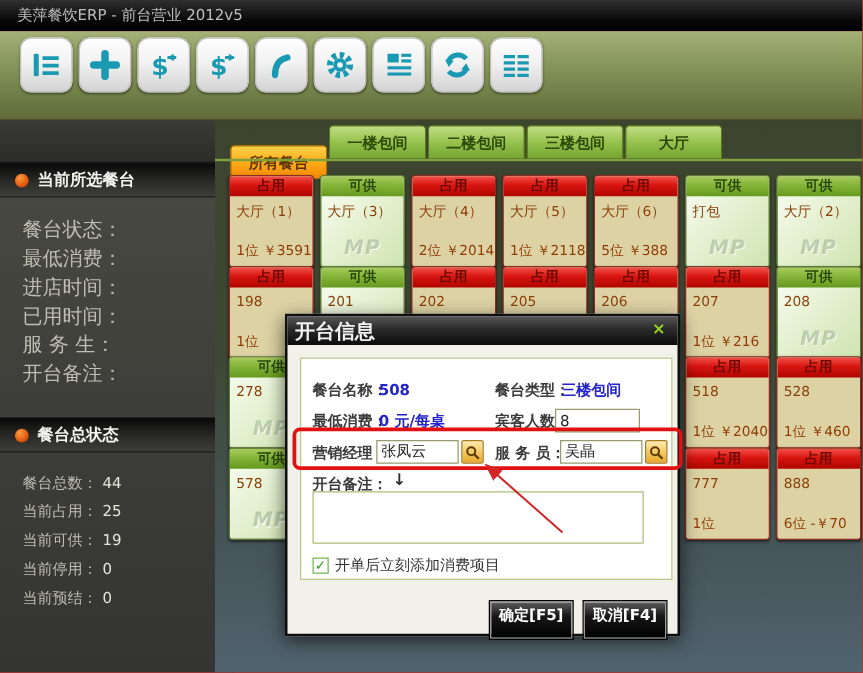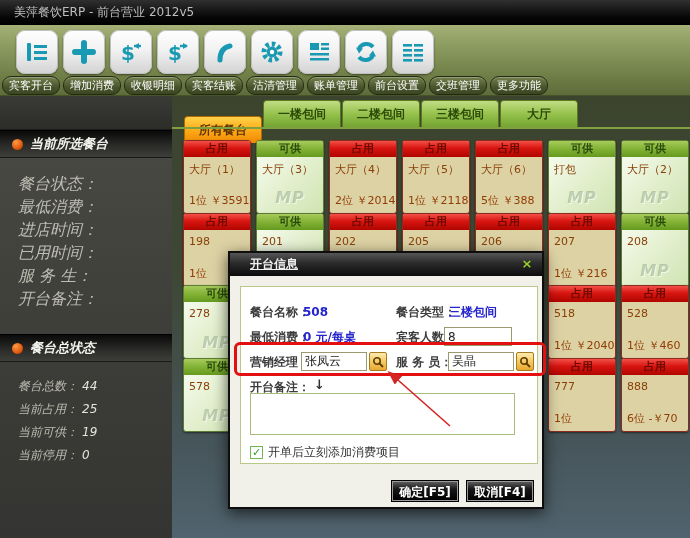--- a/index.html
+++ b/index.html
@@ -22,21 +22,21 @@
     display:flex; align-items:center; justify-content:center; cursor:pointer; }
   .tbtn svg { display:block; }
   .pillrow { position:absolute; left:2px; top:51px; display:flex; gap:3px; }
   .pill { height:19px; padding:0 6px; border-radius:9px; border:1px solid #232a12;
     background:linear-gradient(#74804e,#49542c 60%,#3c4622);
     color:#fff; font-size:11px; line-height:17px; white-space:nowrap;
     box-shadow:inset 0 1px 0 rgba(255,255,255,.25); cursor:pointer; }
 
   
   .sidebar { position:absolute; left:0; top:96px; width:188px; height:442px;
-    background:linear-gradient(#4c4c46,#3c3c38 60%,#343432); border-right:1px solid #23231f;font-style:italic; }
+    background:linear-gradient(#4c4c46,#3c3c38 60%,#343432); border-right:1px solid #23231f; }
   .sb-spacer { height:34px; background:linear-gradient(#3a3a36,#2c2c29); border-bottom:1px solid #1c1c1a; }
   .sb-header { height:28px; background:linear-gradient(#0a0a0a,#2a2a28 55%,#3e3e3a);
     border-top:1px solid #000; border-bottom:1px solid #1a1a18;
     display:flex; align-items:center; gap:7px; padding-left:12px; }
   .sb-header .dot { width:11px; height:11px; border-radius:50%;
     background:radial-gradient(circle at 35% 30%, #ff9a40, #e05a10 60%, #8a2c00); }
   .sb-header .sb-title { color:#f2f2ee; font-size:13px; font-weight:bold; }
   .sb-fields { padding:16px 0 0 18px; }
   .sb-field { color:#bdbdb3; font-size:16px; height:23px; }
   .sb-gap { height:22px; }
@@ -69,41 +69,41 @@
   .card .card-footer { position:absolute; left:5px; bottom:5px; font-size:11px; color:#903c04; white-space:nowrap; }
   .card .card-mp { position:absolute; left:0; right:0; bottom:6px; text-align:center;
     font-size:16px; font-weight:bold; font-style:italic; letter-spacing:1px;
     color:rgba(130,160,115,.45); text-shadow:1px 1px 0 rgba(255,255,255,.6); }
 
   
   .dialog { position:absolute; left:228px; top:251px; width:316px; height:258px;
     border:2px solid #0e0e0e; background:#f1f0e9; box-shadow:0 4px 14px rgba(0,0,0,.65); z-index:10; }
   .dlg-title { position:absolute; left:0; top:0; right:0; height:23px;
     background:linear-gradient(#565656,#2a2a2a 45%,#0c0c0c);
-    color:#f0f0f0; font-size:12px; font-weight:bold; line-height:23px; padding-left:20px;text-decoration:underline; }
+    color:#f0f0f0; font-size:16px; font-weight:bold; line-height:23px; padding-left:6px; }
   .dlg-close { position:absolute; right:7px; top:3px; width:16px; height:16px; text-align:center;
     color:#9ad22a; font-size:13px; font-weight:bold; line-height:16px; cursor:pointer; }
   .dlg-body { position:absolute; left:0; top:23px; right:0; bottom:0; }
   .dlg-panel { position:absolute; left:10px; top:10px; width:298px; height:178px;
     background:#fff; border:1px solid #b9c78b; }
   .dlab { position:absolute; color:#3c3c3c; font-weight:bold; font-size:12px; line-height:20px;text-align:right; }
   .dval { position:absolute; color:#2424cc; font-size:12px; line-height:20px; font-weight:bold; }
   .dinput { position:absolute; height:19px; border:1px solid #9a9a6e; background:#fff;
     font-size:12px; padding:0 3px; font-family:"DejaVu Sans",sans-serif; color:#222; }
   .magbtn { position:absolute; width:18px; height:19px; border:1px solid #a87a1c; border-radius:2px;
     background:linear-gradient(#fcebb0,#f3c75c 55%,#e8a832); cursor:pointer;
     display:flex; align-items:center; justify-content:center; }
   .note-arrow { position:absolute; color:#333; font-weight:bold; font-size:13px; }
   .dtextarea { position:absolute; left:20px; top:117px; width:265px; height:42px;
     border:1px solid #a9bd7a; background:#fff; resize:none; font-family:"DejaVu Sans",sans-serif; }
   .chkrow { position:absolute; left:20px; top:169px; height:15px; display:flex; align-items:center; gap:5px; }
   .chkbox { width:13px; height:13px; background:#fff; border:1px solid #72b852;
     color:#2e9a22; font-size:11px; font-weight:bold; line-height:11px; text-align:center; cursor:pointer; }
   .chklabel { font-size:12px; color:#333; }
-  .dlg-btn { position:absolute; top:205px; width:66px; height:20px;
+  .dlg-btn { position:absolute; top:205px; width:66px; height:30px;
     background:linear-gradient(#5a5a5a,#161616 40%,#000);
     border:1px solid #9a9a9a; outline:1px solid #000;
     color:#fff; font-size:12px; font-weight:bold; text-align:center; line-height:20px; cursor:pointer; }
 
   
   .highlight-box { position:absolute; left:234px; top:342px; width:312px; height:34px;
     border:3px solid #e21010; border-radius:6px; z-index:20; pointer-events:none; }
   .anno-arrow { position:absolute; left:380px; top:366px; z-index:20; pointer-events:none; }
 </style>
 </head>
@@ -177,31 +177,20 @@
             <rect x="3" y="10" width="9" height="2.6" fill="#1a9ab2"></rect>
             <rect x="3" y="15" width="9" height="2.6" fill="#1a9ab2"></rect>
             <rect x="3" y="20" width="9" height="2.6" fill="#1a9ab2"></rect>
             <rect x="14" y="5" width="9" height="2.6" fill="#1a9ab2"></rect>
             <rect x="14" y="10" width="9" height="2.6" fill="#1a9ab2"></rect>
             <rect x="14" y="15" width="9" height="2.6" fill="#1a9ab2"></rect>
             <rect x="14" y="20" width="9" height="2.6" fill="#1a9ab2"></rect>
           </svg>
       </div>
     </div>
-    <div class="pillrow">
-      <div class="pill">宾客开台</div>
-      <div class="pill">增加消费</div>
-      <div class="pill">收银明细</div>
-      <div class="pill">宾客结账</div>
-      <div class="pill">沽清管理</div>
-      <div class="pill">账单管理</div>
-      <div class="pill">前台设置</div>
-      <div class="pill">交班管理</div>
-      <div class="pill">更多功能</div>
-    </div>
   </div>
 
   <div class="sidebar">
     <div class="sb-spacer"></div>
     <div class="sb-header">
       <span class="dot"></span>
       <span class="sb-title">当前所选餐台</span>
     </div>
     <div class="sb-fields">
       <div class="sb-field">餐台状态：</div>
@@ -214,20 +203,21 @@
     <div class="sb-gap"></div>
     <div class="sb-header">
       <span class="dot"></span>
       <span class="sb-title">餐台总状态</span>
     </div>
     <div class="sb-stats">
       <div class="sb-stat"><span class="lab">餐台总数：</span><span class="val">44</span></div>
       <div class="sb-stat"><span class="lab">当前占用：</span><span class="val">25</span></div>
       <div class="sb-stat"><span class="lab">当前可供：</span><span class="val">19</span></div>
       <div class="sb-stat"><span class="lab">当前停用：</span><span class="val">0</span></div>
+      <div class="sb-stat"><span class="lab">当前预结：</span><span class="val">0</span></div>
     </div>
   </div>
 
   <div class="content">
     <div class="tabs">
       <div class="tab active">所有餐台</div>
       <div class="tab">一楼包间</div>
       <div class="tab">二楼包间</div>
       <div class="tab">三楼包间</div>
       <div class="tab">大厅</div>

